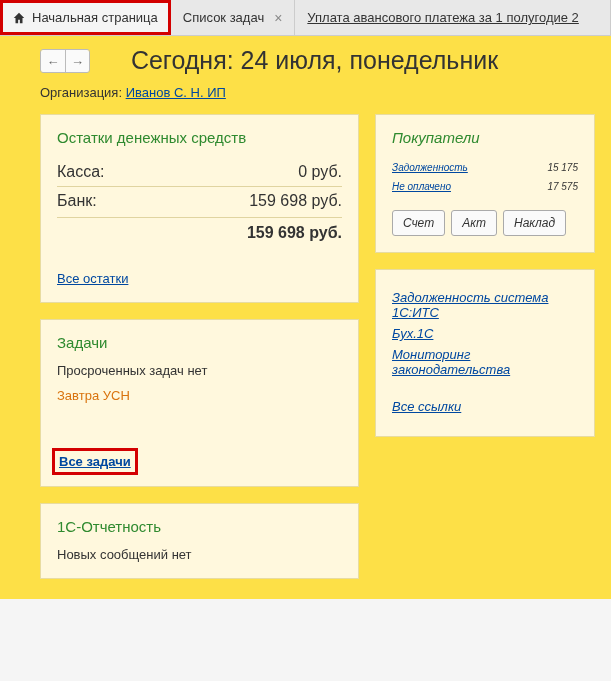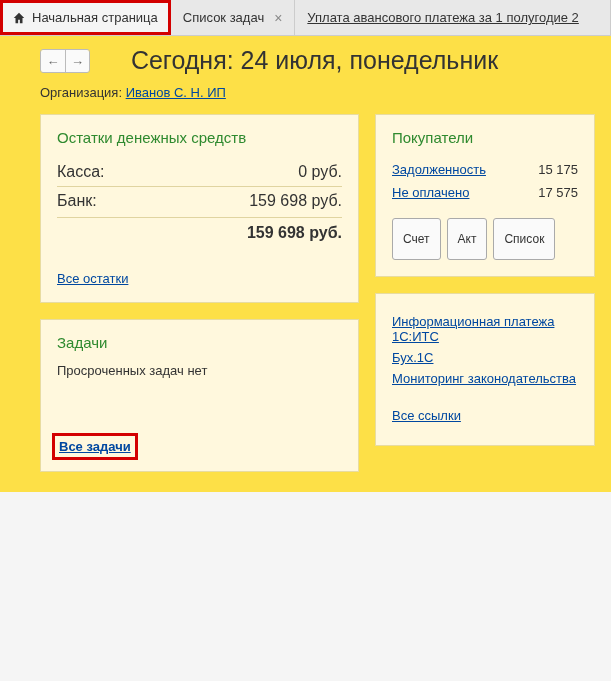--- a/index.html
+++ b/index.html
@@ -95,21 +95,21 @@
     display: flex;
     gap: 16px;
     padding: 0 16px 20px 40px;
   }
   .col {
     display: flex;
     flex-direction: column;
     gap: 16px;
   }
   .col.left { flex: 1; min-width: 290px; }
-  .col.right { width: 220px; }
+  .col.right { width: 220px; font-style: italic; }
   .widget {
     background: #fff8dd;
     border: 1px solid #e8dca0;
     padding: 14px 16px 16px 16px;
   }
   .widget-title {
     color: #2f8a2f;
     font-size: 15px;
     margin-bottom: 12px;
   }
@@ -144,29 +144,29 @@
   }
   .btn-row {
     display: flex;
     gap: 6px;
     margin-top: 14px;
   }
   .btn {
     border: 1px solid #aaa;
     background: #fafafa;
     border-radius: 3px;
-    padding: 13px 10px;
+    padding: 5px 10px;
     font-size: 12px;
     cursor: pointer;
   }
   .right-row {
     display: flex;
     justify-content: space-between;
     padding: 4px 0;
-    font-size: 13px;
+    font-size: 10px;
   }
   .method-links .link {
     display: block;
     margin: 6px 0;
   }
 </style>
 </head>
 <body>
 
 <div class="window">
@@ -219,50 +219,55 @@
           <span></span>
           <span>159 698 руб.</span>
         </div>
         <div style="height:24px;"></div>
         <span class="link">Все остатки</span>
       </div>
 
       <div class="widget">
         <div class="widget-title">Задачи</div>
         <div style="margin-bottom:10px;">Просроченных задач нет</div>
+        <div class="orange-text">Завтра УСН</div>
         <div class="spacer"></div>
         <span class="highlight-box">
           <span class="link">Все задачи</span>
         </span>
       </div>
 
+      <div class="widget">
+        <div class="widget-title">1С-Отчетность</div>
+        <div>Новых сообщений нет</div>
+      </div>
 
     </div>
 
     <div class="col right">
 
       <div class="widget">
         <div class="widget-title">Покупатели</div>
         <div class="right-row">
           <span class="link">Задолженность</span>
           <span>15 175</span>
         </div>
         <div class="right-row">
           <span class="link">Не оплачено</span>
           <span>17 575</span>
         </div>
         <div class="btn-row">
           <div class="btn">Счет</div>
           <div class="btn">Акт</div>
-          <div class="btn">Список</div>
+          <div class="btn">Наклад</div>
         </div>
       </div>
 
       <div class="widget method-links">
-        <span class="link">Информационная платежа 1С:ИТС</span>
+        <span class="link">Задолженность система 1С:ИТС</span>
         <span class="link">Бух.1С</span>
         <span class="link">Мониторинг законодательства</span>
         <div style="height:10px;"></div>
         <span class="link">Все ссылки</span>
       </div>
 
     </div>
   </div>
 
 </div>

